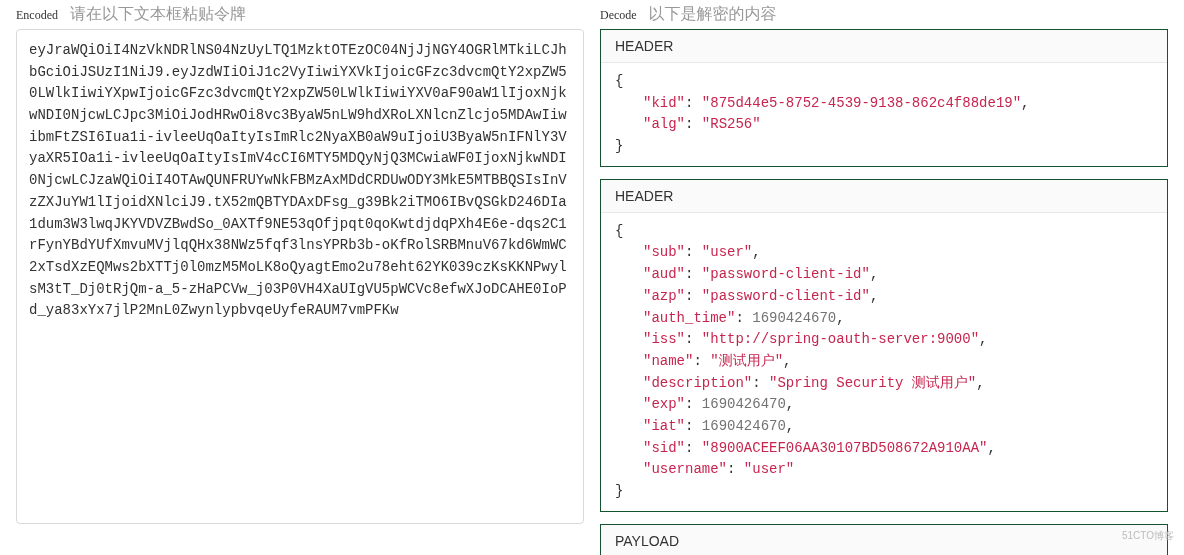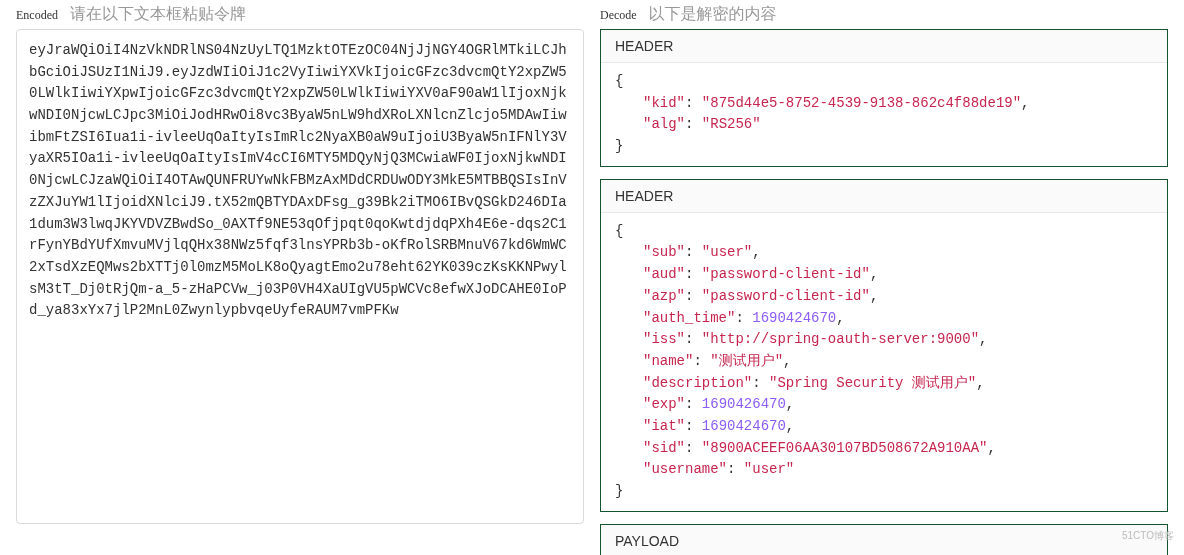--- a/index.html
+++ b/index.html
@@ -68,21 +68,21 @@
       white-space: pre-wrap;
     }
     .status-body {
       padding: 8px 14px;
       color: #2e7d32;
       font-size: 14px;
       border-top: 1px solid #e8e8e8;
     }
     .json-key { color: #c7254e; }
     .json-string { color: #c7254e; }
-    .json-number { color: #8b5cf6; }
+    .json-number { color: #737373; }
     .json-brace { color: #333; }
     .indent { padding-left: 2em; display: block; }
     .watermark {
       position: fixed;
       right: 10px;
       bottom: 12px;
       font-size: 10px;
       color: #bbb;
     }
   </style>

